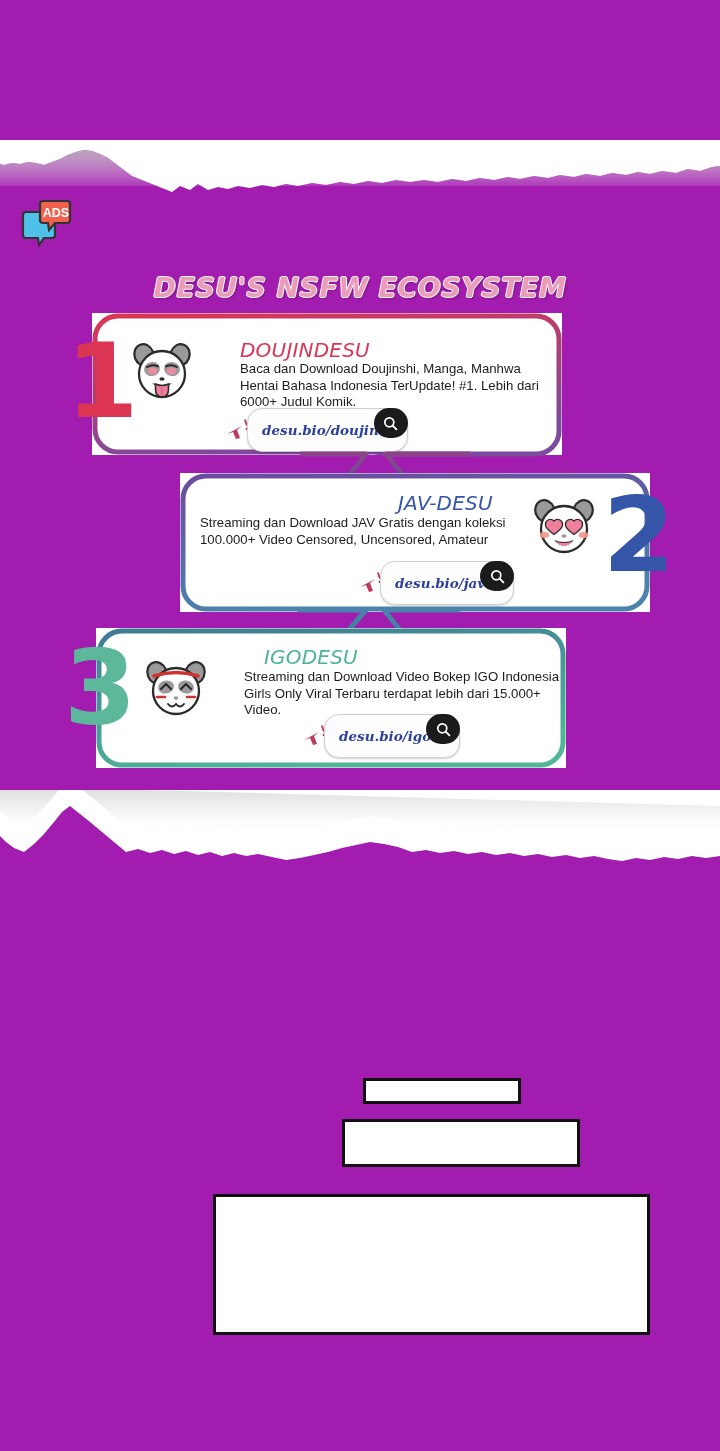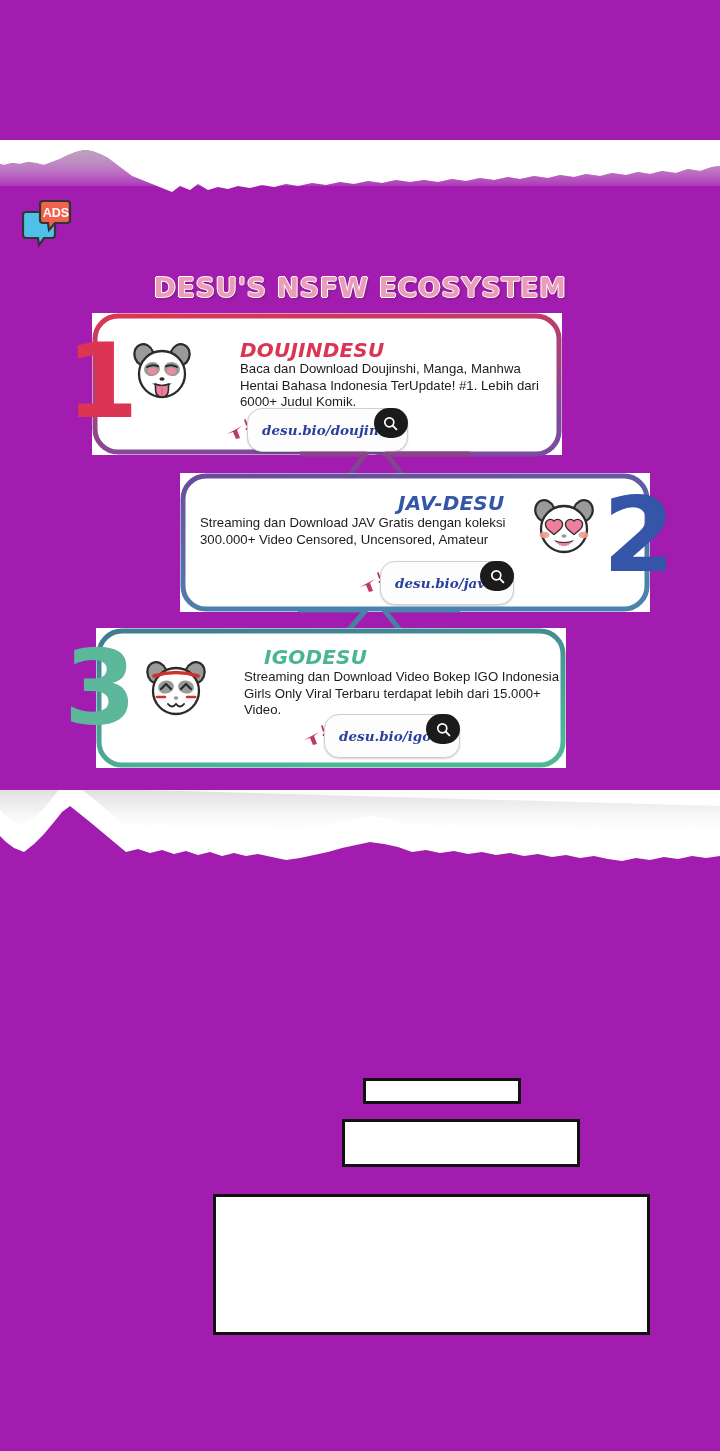--- a/index.html
+++ b/index.html
@@ -44,20 +44,21 @@
 
   
   .eco-title {
     position: absolute;
     left: 0;
     top: 272px;
     width: 720px;
     text-align: center;
     font-size: 27px;
     font-weight: 900;
+    font-style: italic;
     letter-spacing: 0.5px;
     color: #eb9cb9;
     -webkit-text-stroke: 1.2px #3a3a3a;
     paint-order: stroke fill;
     text-shadow:
       1px 0 0 #ffffff, -1px 0 0 #ffffff,
       0 1px 0 #ffffff, 0 -1px 0 #ffffff,
       2px 2px 2px rgba(0,0,0,0.18);
     white-space: nowrap;
     font-family: "DejaVu Sans", sans-serif;
@@ -88,21 +89,21 @@
     letter-spacing: -3px;
   }
 
   .panda {
     position: absolute;
   }
   .panda svg { display: block; }
 
   .card-title {
     position: absolute;
-    font-weight: 700;
+    font-weight: 400;
     font-style: italic;
     font-size: 20px;
     letter-spacing: 0.2px;
     white-space: nowrap;
     font-family: "DejaVu Sans", sans-serif;
   }
 
   .card-desc {
     position: absolute;
     font-size: 13.2px;
@@ -296,21 +297,21 @@
           <ellipse cx="12.5" cy="40" rx="5" ry="3.2" fill="#f09a8a" opacity="0.9"></ellipse>
           <ellipse cx="51.5" cy="40" rx="5" ry="3.2" fill="#f09a8a" opacity="0.9"></ellipse>
           <ellipse cx="32" cy="41" rx="2.6" ry="1.8" fill="#9a9a9a"></ellipse>
           <path d="M22,45 q10,11 20,0 q-10,4 -20,0 Z" fill="#2b2b2b"></path>
           <path d="M24,46.5 q8,9 16,0 q-8,3 -16,0 Z" fill="#ef7f9c"></path>
         </svg>
       </div>
 
       <div class="card-title" style="left:218px; top:18px; color:#3455a8;">JAV-DESU</div>
 
-      <div class="card-desc" style="left:20px; top:42px; width:330px;">Streaming dan Download JAV Gratis dengan koleksi 300.000+ Video Censored, Uncensored, Amateur</div>
+      <div class="card-desc" style="left:20px; top:42px; width:330px;">Streaming dan Download JAV Gratis dengan koleksi 100.000+ Video Censored, Uncensored, Amateur</div>
 
       <div class="url-pill" style="left:200px; top:96px;border-radius:13px;">
         <div class="cursor-icon">
           <svg width="30" height="26" viewBox="0 0 30 26">
             <path d="M2,17 L17,9 L12,13 L15,21 L11,22 L8,15 Z" fill="#c0395f"></path>
             <path d="M20,3 l1.5,4.5 M25,5 l-2.5,4 M26,11 l-4.5,1" stroke="#c0395f" stroke-width="1.8" stroke-linecap="round"></path>
           </svg>
         </div>
         <div class="pill-body" style="min-width:118px;">
           <span class="pill-text">desu.bio/jav</span>

